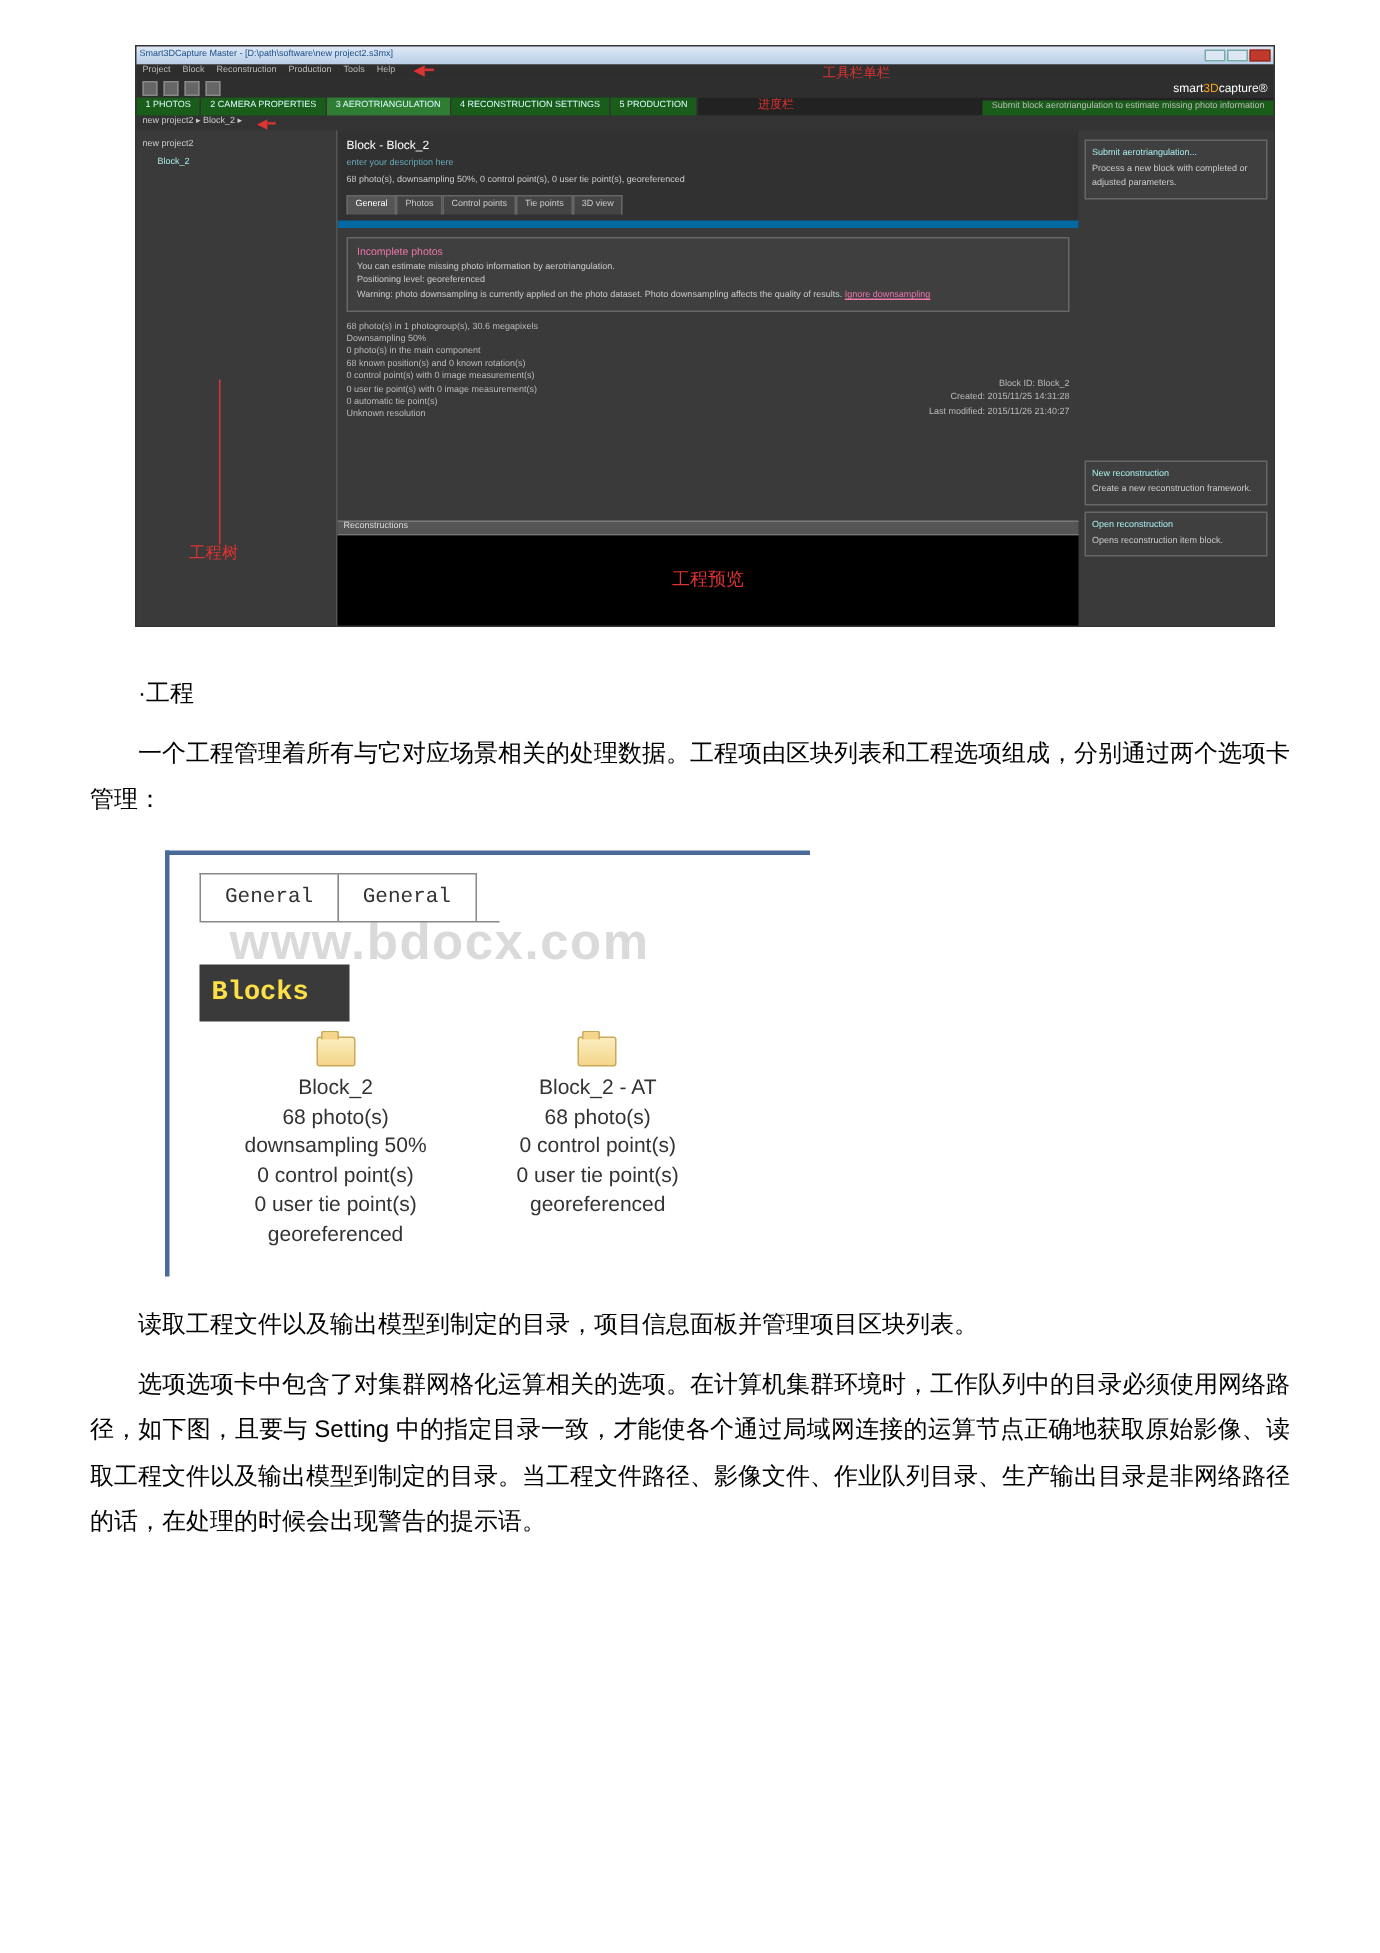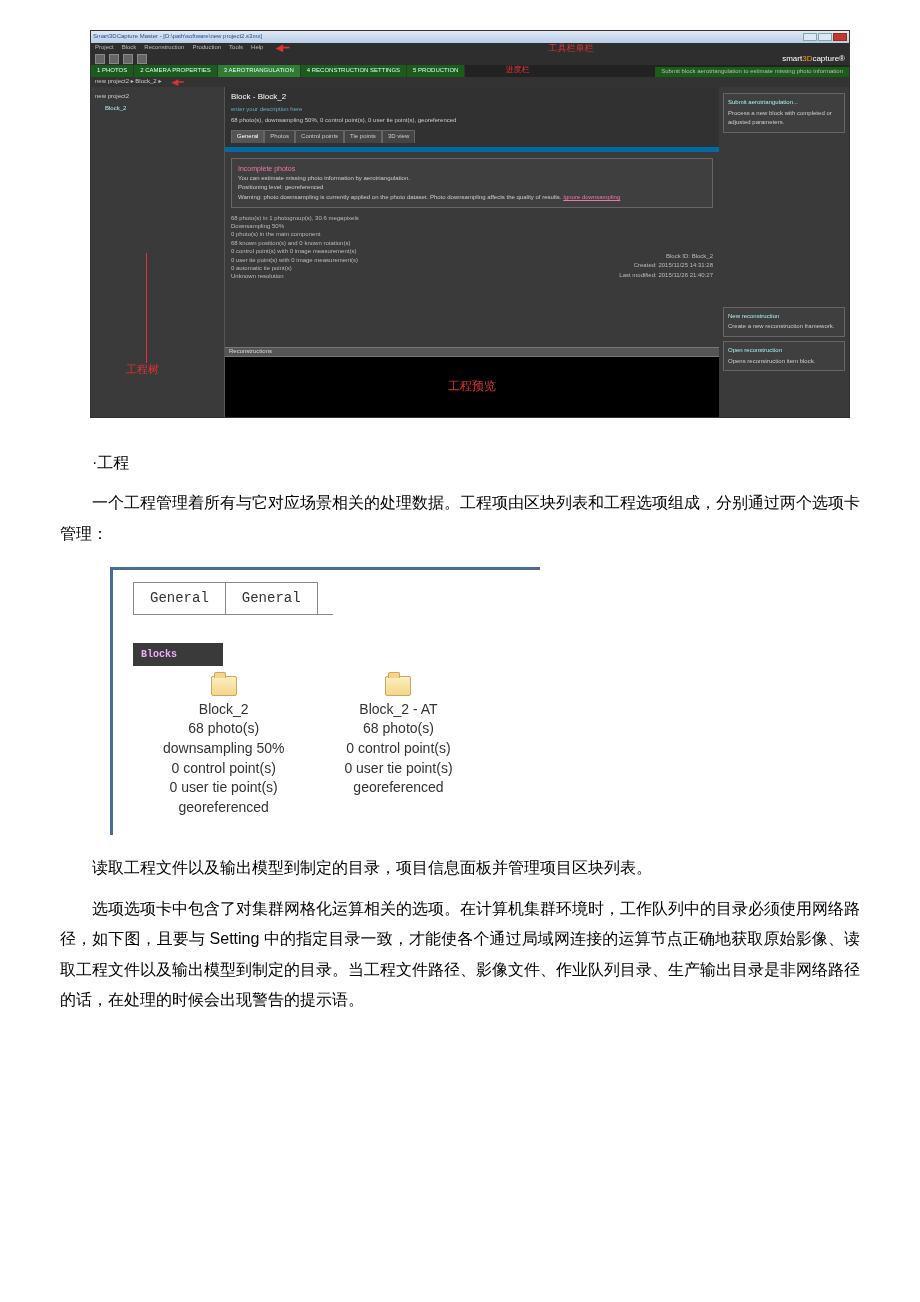--- a/index.html
+++ b/index.html
@@ -60,21 +60,21 @@
 
   
   .doc { padding: 10px 60px 60px 60px; font-size: 16px; line-height: 1.9; }
   .doc p { margin: 10px 0; text-align: justify; }
   .indent { text-indent: 2em; }
 
   .blocks-fig { margin: 18px 50px; border-left: 3px solid #4a6a9a; border-top: 3px solid #4a6a9a; padding: 12px 20px 18px 20px; width: 430px; position: relative; background: #fff; font-family: "Segoe UI", Arial, sans-serif; color: #333; }
   .blocks-fig .watermark { position: absolute; top: 26px; left: 40px; font-size: 34px; font-weight: bold; color: rgba(150,150,150,0.35); letter-spacing: 1px; white-space: nowrap; pointer-events:none; }
   .tabsrow { display: flex; border-bottom: 1px solid #888; width: 200px; }
   .tabsrow .t { border: 1px solid #888; border-bottom: none; padding: 2px 16px; font-family: "Courier New", monospace; font-size: 14px; background: #fff; margin-right: -1px; }
-  .blocks-hdr { margin-top: 28px; background: #3a3a3a; color: #f0abfc; padding: 2px 8px; font-family: "Courier New", monospace; font-size: 10px; font-weight: bold; width: 90px; }
+  .blocks-hdr { margin-top: 28px; background: #3a3a3a; color: #fde047; padding: 2px 8px; font-family: "Courier New", monospace; font-size: 18px; font-weight: bold; width: 100px; }
   .blocks-row { display: flex; gap: 60px; margin-top: 10px; padding-left: 30px; font-size: 14px; color: #333; }
   .blocks-item { text-align: center; line-height: 1.4; }
   .folder { width: 26px; height: 20px; margin: 0 auto 4px auto; background: linear-gradient(#fbeec0,#f4d58a); border: 1px solid #caa95a; border-radius: 2px; position: relative; }
   .folder::before { content: ""; position: absolute; top: -5px; left: 2px; width: 10px; height: 5px; background: #f4d58a; border: 1px solid #caa95a; border-bottom: none; border-radius: 2px 2px 0 0; }
 </style>
 </head>
 <body>
 
 <div class="figure-wrap">
   <div class="app-window">
@@ -188,20 +188,21 @@
       </div>
     </div>
   </div>
 </div>
 
 <div class="doc">
   <p class="indent">·工程</p>
   <p class="indent">一个工程管理着所有与它对应场景相关的处理数据。工程项由区块列表和工程选项组成，分别通过两个选项卡管理：</p>
 
   <div class="blocks-fig">
+    <div class="watermark">www.bdocx.com</div>
     <div class="tabsrow">
       <span class="t">General</span>
       <span class="t">General</span>
     </div>
     <div class="blocks-hdr">Blocks</div>
     <div class="blocks-row">
       <div class="blocks-item">
         <div class="folder"></div>
         <div>Block_2</div>
         <div>68 photo(s)</div>

